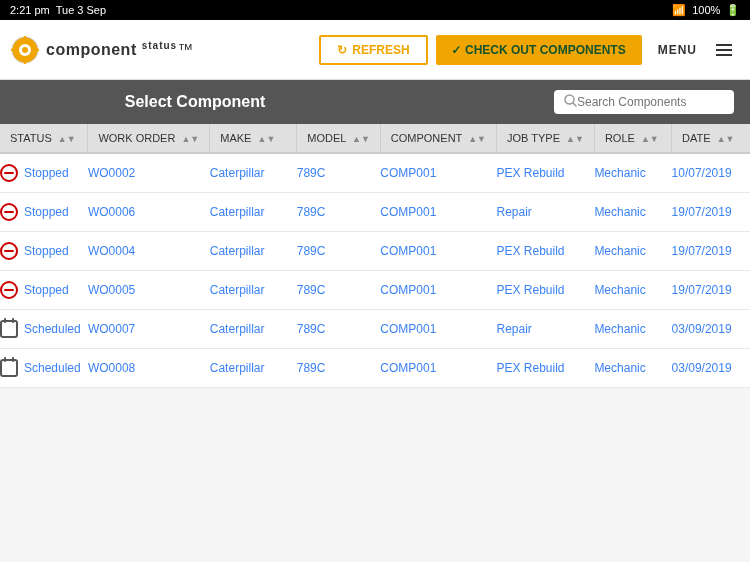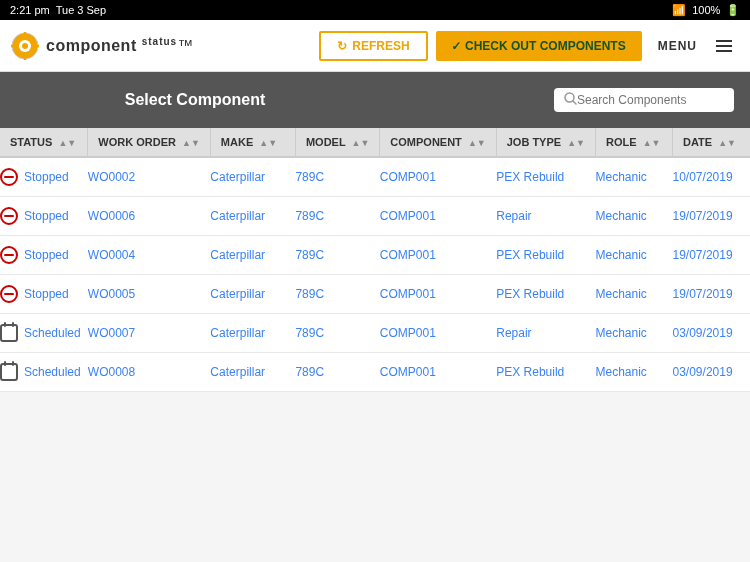--- a/index.html
+++ b/index.html
@@ -25,21 +25,21 @@
     }
     .status-bar-left { display: flex; gap: 6px; }
     .status-bar-right { display: flex; gap: 6px; align-items: center; }
 
     
     .navbar {
       background: #fff;
       display: flex;
       align-items: center;
       padding: 0 10px;
-      height: 52px;
+      height: 60px;
       border-bottom: 1px solid #ddd;
     }
     .logo-area {
       display: flex;
       align-items: center;
       gap: 6px;
       flex: 1;
     }
     .logo-icon {
       width: 30px;
@@ -106,21 +106,21 @@
       letter-spacing: 1px;
     }
 
     
     .section-header {
       background: #555;
       display: flex;
       align-items: center;
       justify-content: space-between;
       padding: 0 16px;
-      height: 56px;
+      height: 44px;
     }
     .section-title {
       color: #fff;
       font-size: 16px;
       font-weight: 600;
       flex: 1;
       text-align: center;
       margin-right: 180px;
     }
     .search-box {
@@ -156,21 +156,21 @@
       border-collapse: collapse;
     }
     thead tr {
       background: #e0e0e0;
       border-bottom: 2px solid #ccc;
     }
     thead th {
       padding: 8px 10px;
       text-align: left;
       font-size: 11px;
-      font-weight: 700;
+      font-weight: 400;
       color: #333;
       white-space: nowrap;
       border-right: 1px solid #ccc;
       cursor: pointer;
       user-select: none;
       margin-left: 47px;
     }
     thead th:last-child { border-right: none; }
     thead th .sort-arrows {
       display: inline-block;

